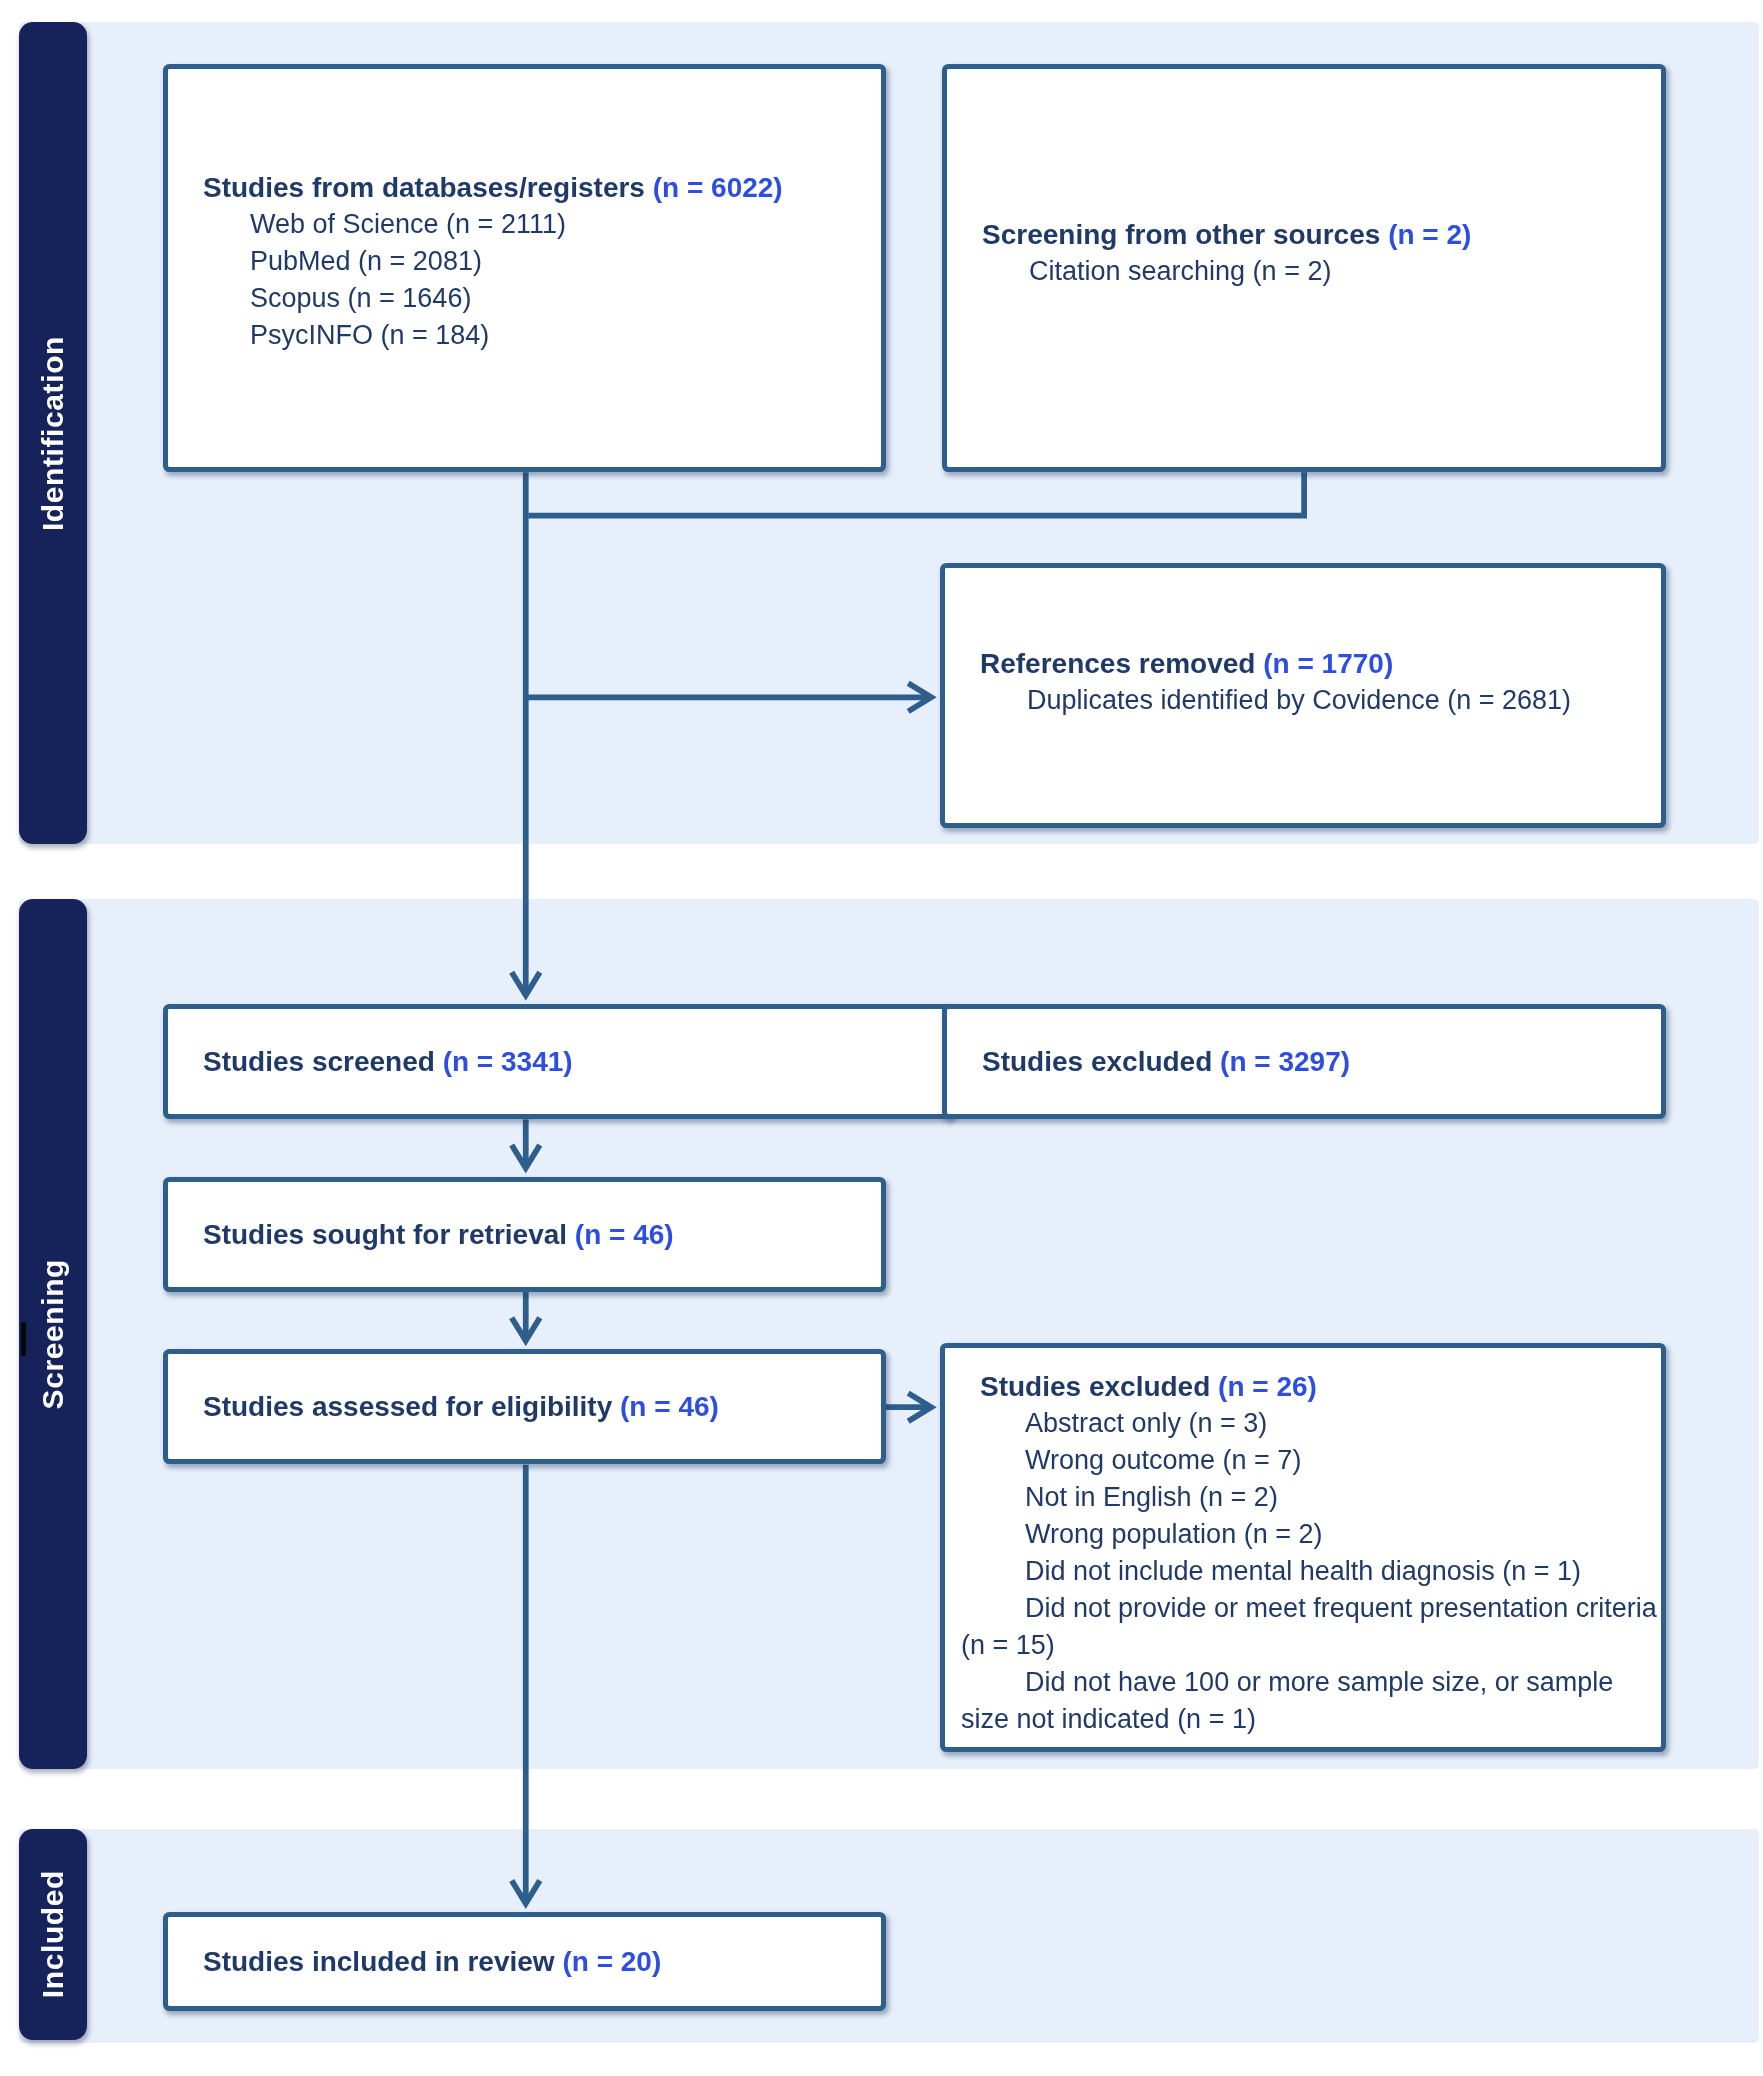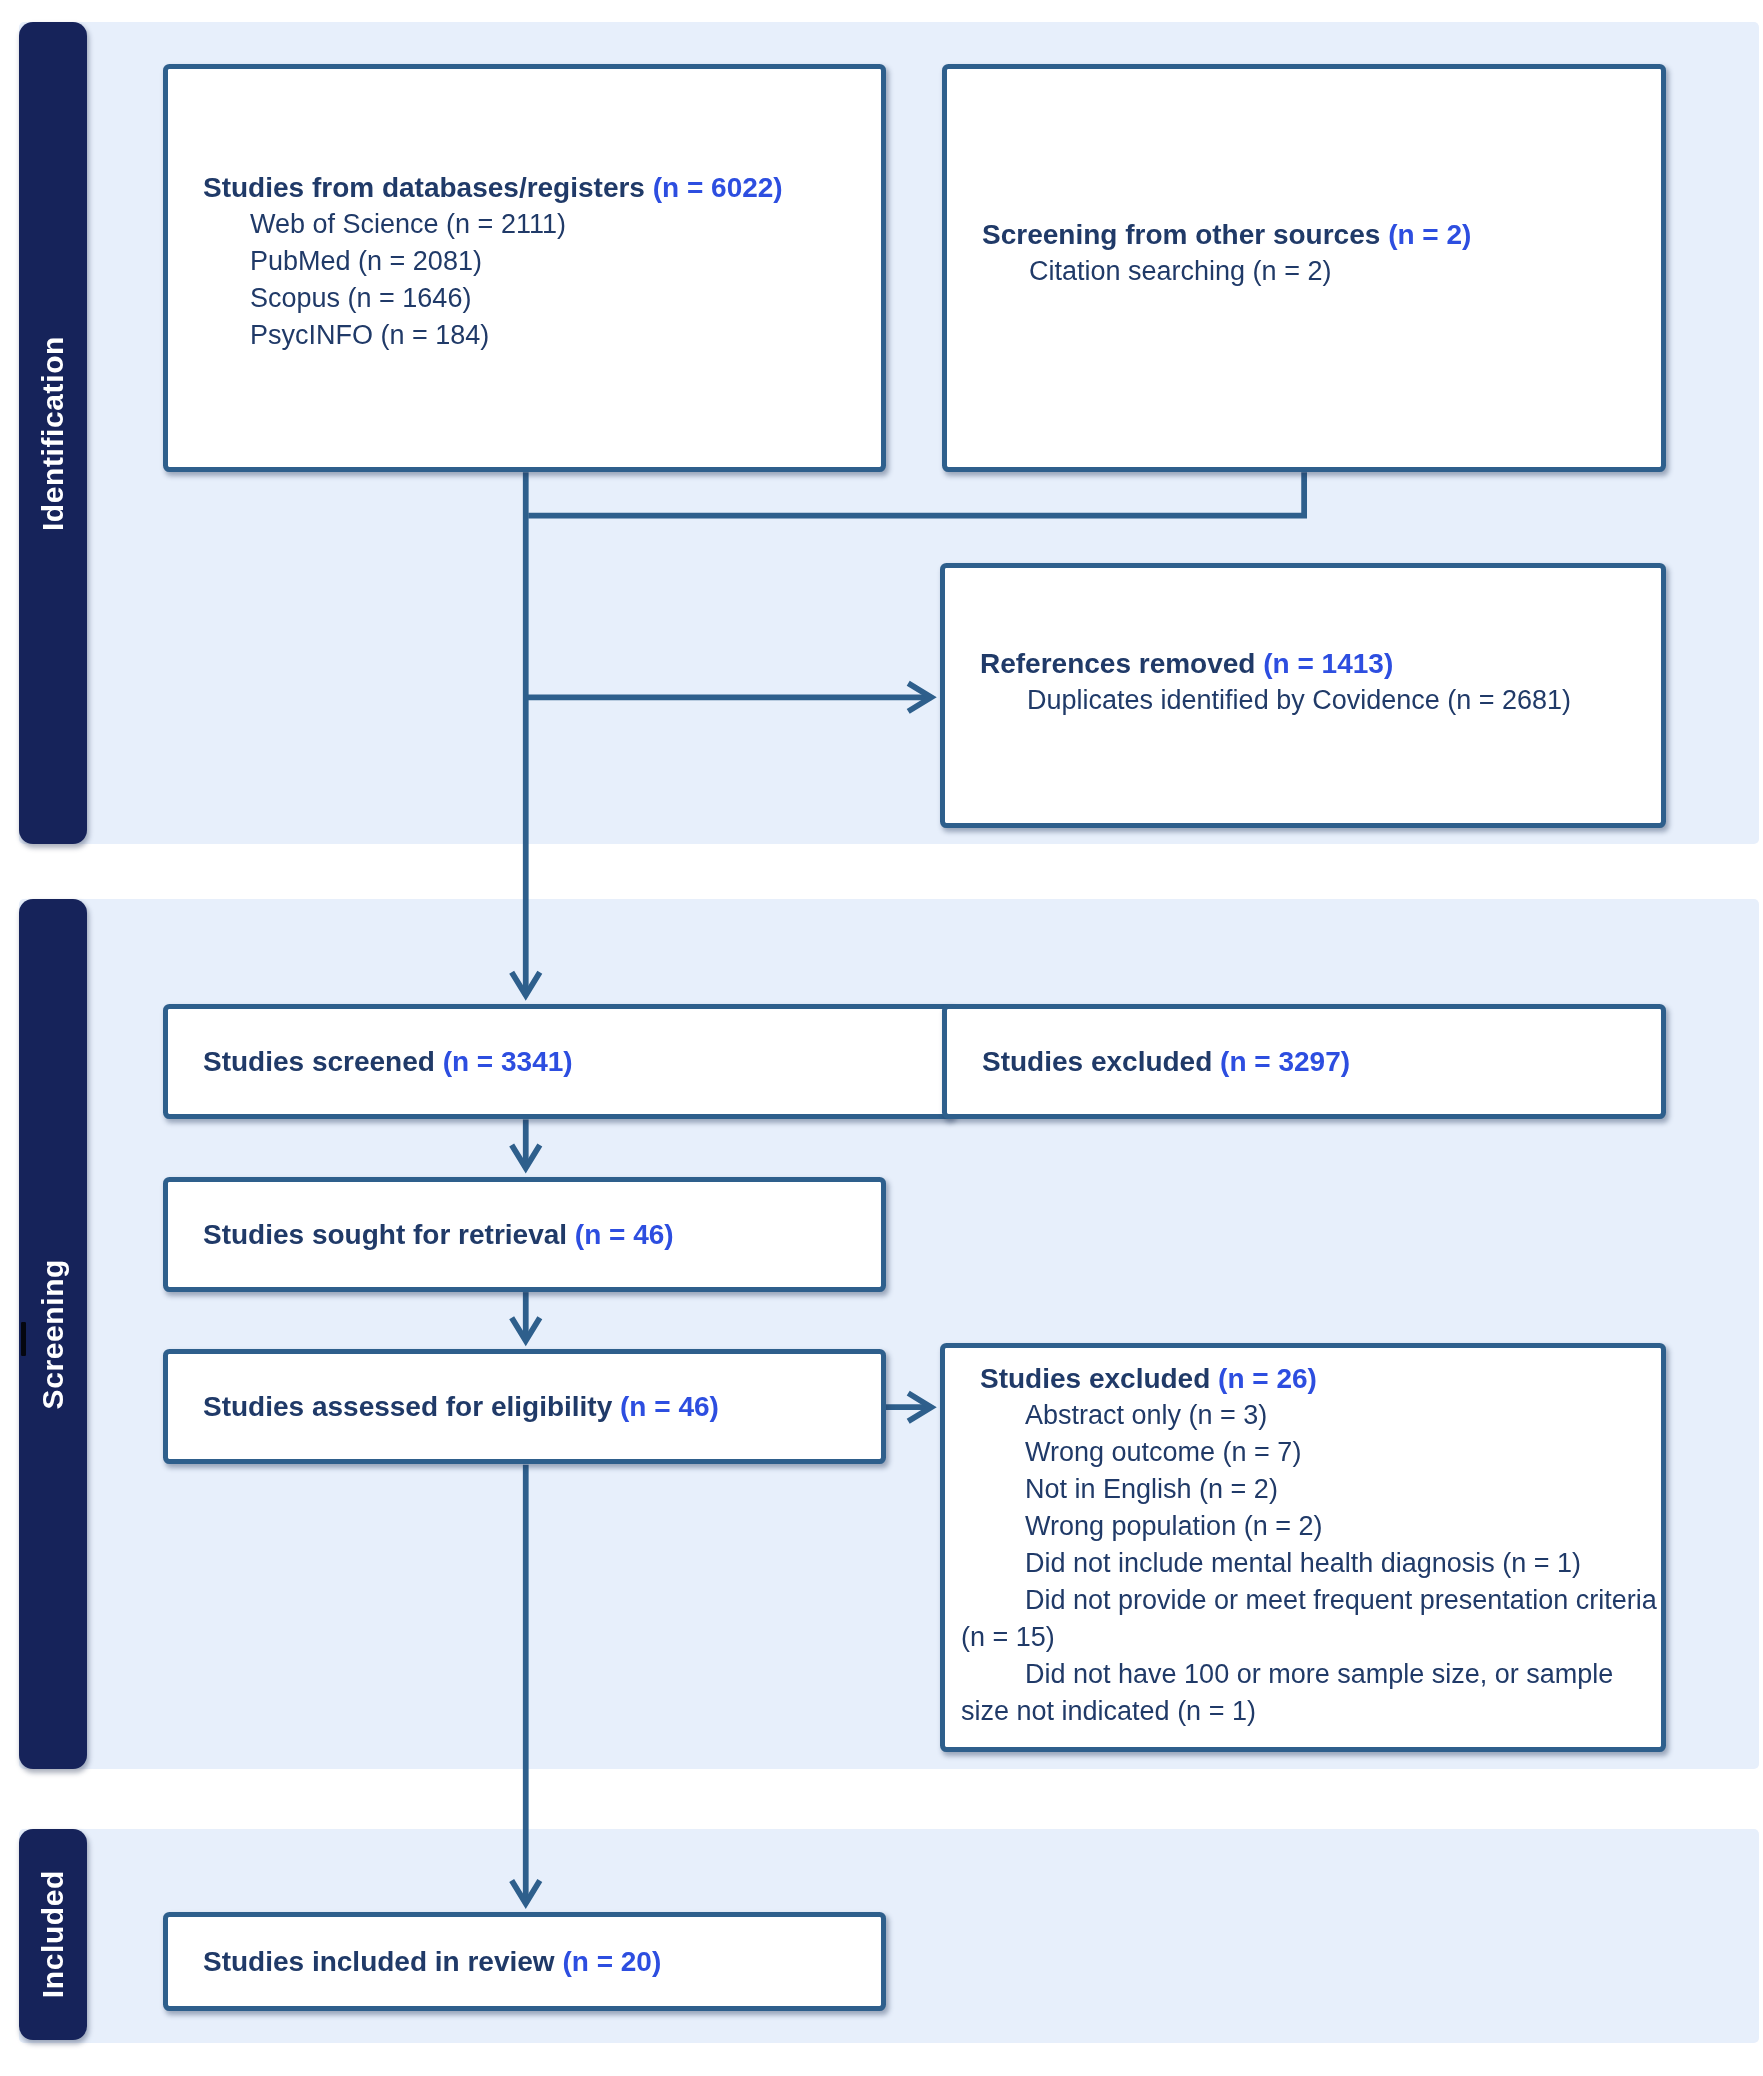--- a/index.html
+++ b/index.html
@@ -54,21 +54,21 @@
     font-size:28px;
     line-height:37px;
   }
   .box-databases        {left:163px; top:64px;  width:723px; height:408px; padding-top:100px;}
   .box-other-sources    {left:942px;top:64px;  width:724px; height:408px; padding-top:147px;}
   .box-removed          {left:940px;top:563px;  width:726px; height:265px; padding-top:77px;}
   .box-screened         {left:163px; top:1004px; width:791px; height:115px;}
   .box-excluded-screen  {left:942px;top:1004px; width:724px; height:115px;text-align:center;}
   .box-sought           {left:163px; top:1177px; width:723px; height:115px;}
   .box-assessed         {left:163px; top:1349px; width:723px; height:115px;}
-  .box-excluded-elig    {left:940px;top:1343px; width:726px; height:409px; padding-top:12px;}
+  .box-excluded-elig    {left:940px;top:1343px; width:726px; height:409px; padding-top:20px;}
   .box-included         {left:163px; top:1912px; width:723px; height:99px;}
   .vcenter{display:flex;align-items:center;}
   .box-title{font-weight:600;padding-left:35px;white-space:nowrap;}
   .n{color:#2d4ee0;font-weight:700;}
   .box-item{font-weight:400;padding-left:82px;white-space:nowrap;font-size:27px;}
   .wrap-item{
     font-weight:400;font-size:27px;
     padding-left:16px;text-indent:64px;
     white-space:normal;
   }
@@ -124,21 +124,21 @@
     <div class="box-item">Scopus (n = 1646)</div>
     <div class="box-item">PsycINFO (n = 184)</div>
   </div>
 
   <div class="fbox box-other-sources">
     <div class="box-title"><span>Screening from other sources</span> <span class="n">(n = 2)</span></div>
     <div class="box-item">Citation searching (n = 2)</div>
   </div>
 
   <div class="fbox box-removed">
-    <div class="box-title"><span>References removed</span> <span class="n">(n = 1413)</span></div>
+    <div class="box-title"><span>References removed</span> <span class="n">(n = 1770)</span></div>
     <div class="box-item">Duplicates identified by Covidence (n = 2681)</div>
   </div>
 
   <div class="fbox box-screened vcenter">
     <div class="box-title"><span>Studies screened</span> <span class="n">(n = 3341)</span></div>
   </div>
 
   <div class="fbox box-excluded-screen vcenter">
     <div class="box-title"><span>Studies excluded</span> <span class="n">(n = 3297)</span></div>
   </div>

